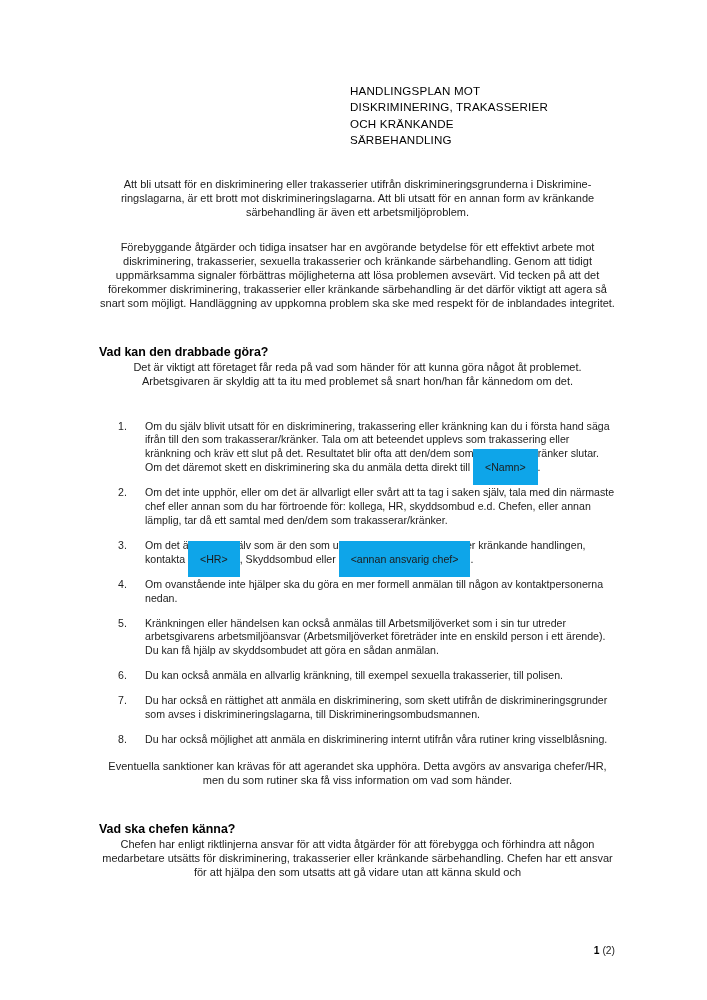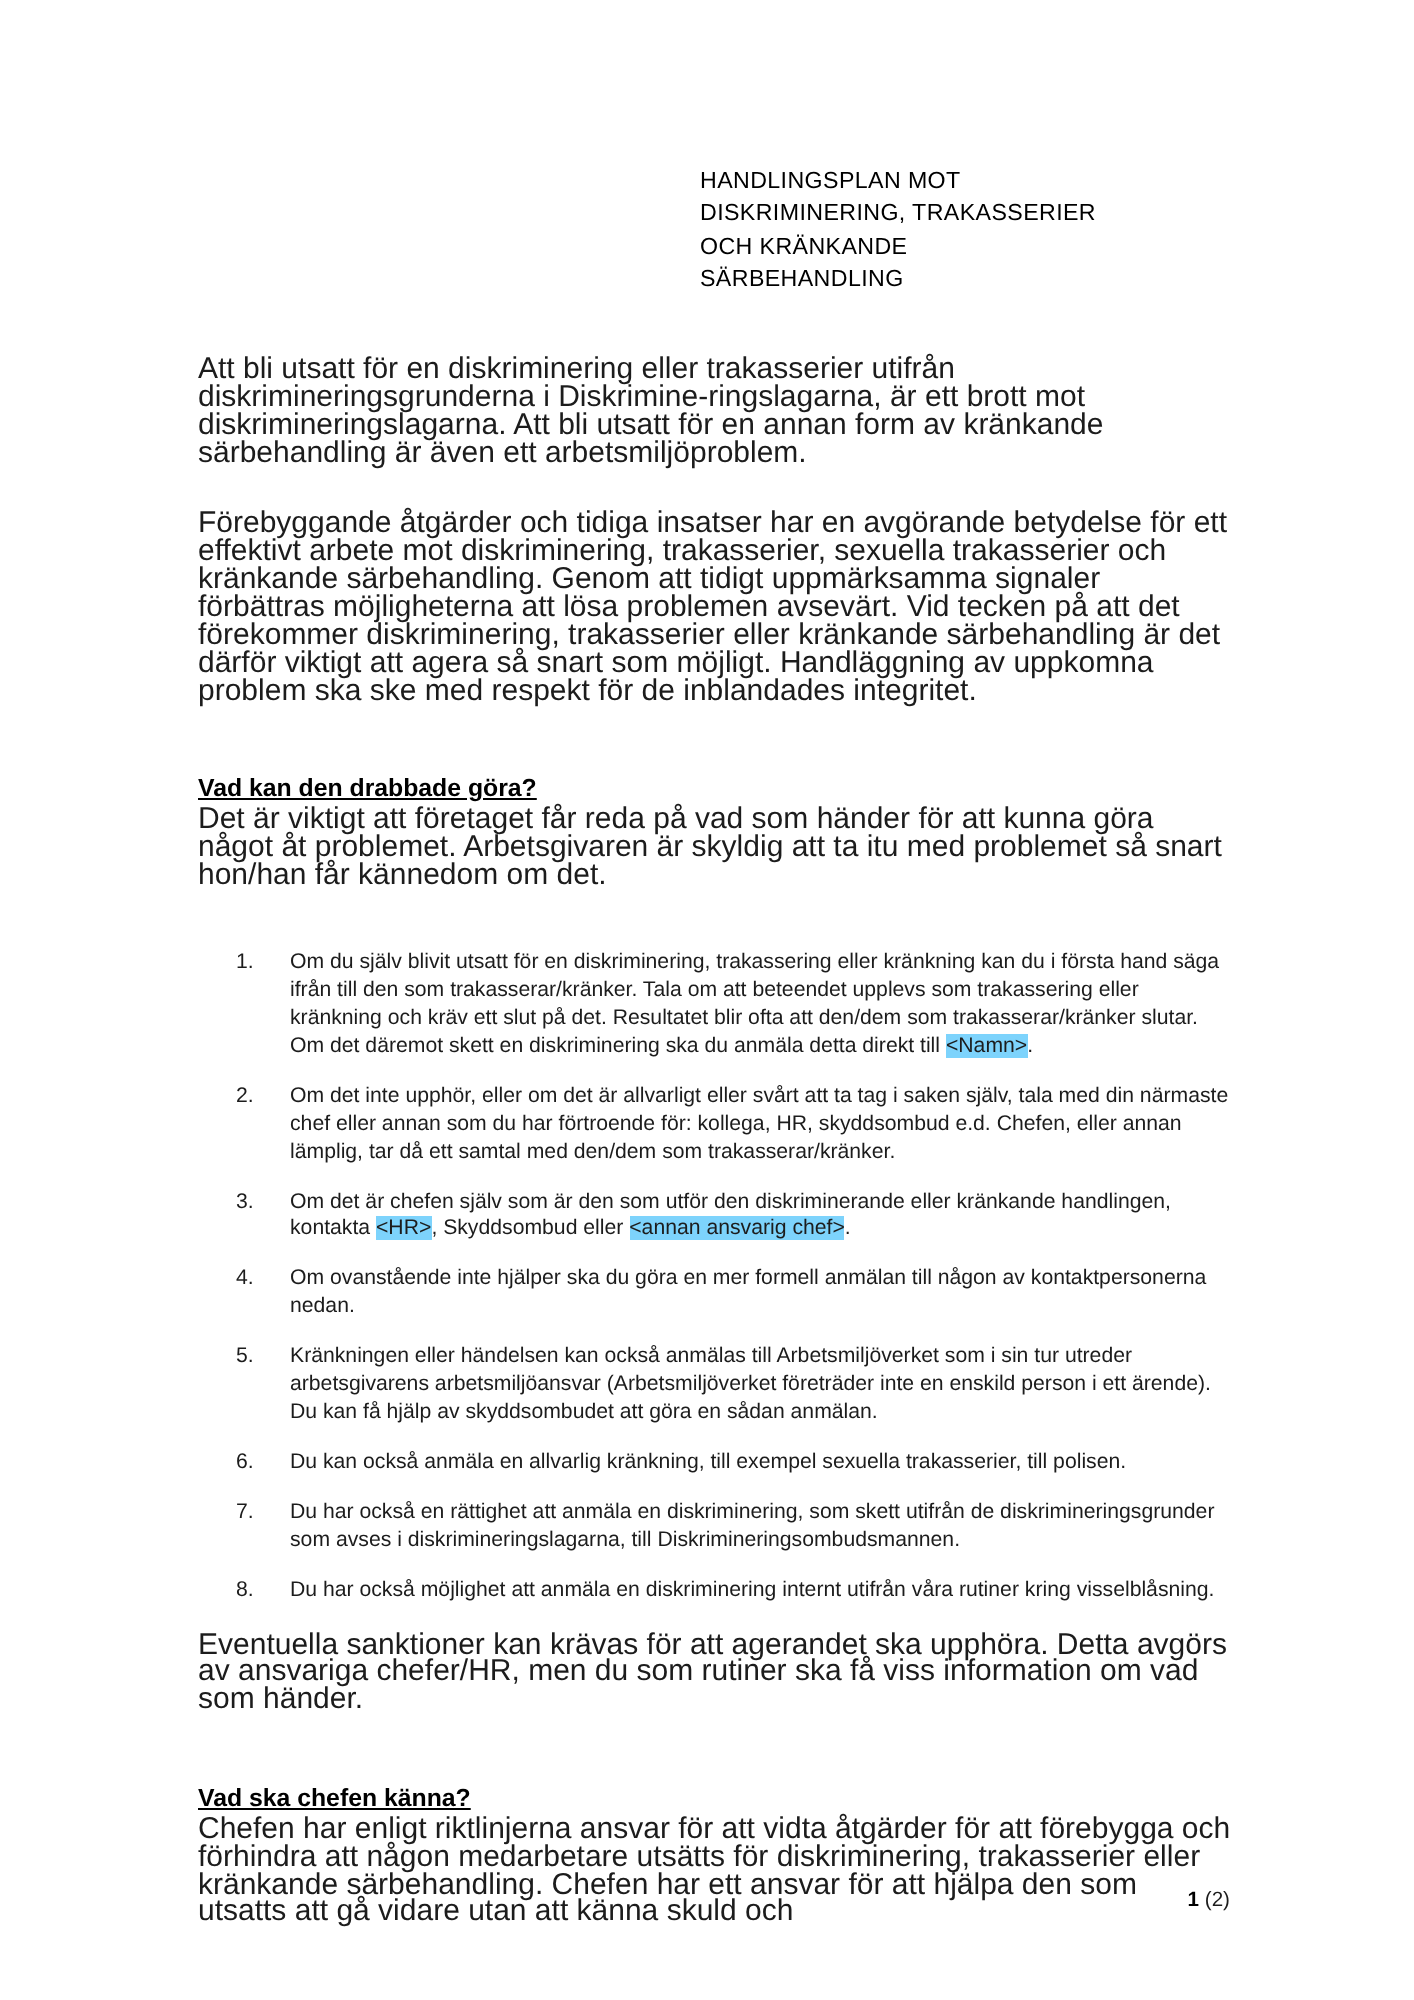--- a/index.html
+++ b/index.html
@@ -45,36 +45,35 @@
   
   .content {
     position: absolute;
     left: 99px;
     top: 178px;
     width: 517px;
   }
 
   p.para {
     margin: 0 0 12.5px 0;
-    font-size: 15px;
+    font-size: 11px;
     line-height: 13.9px;
     color: #1c1c1c;
-    text-align: left;
+    text-align: center;
   }
   p.para.tight {
     margin-bottom: 0;
   }
 
   h2.heading {
     margin: 0 0 1px 0;
     font-size: 12.4px;
     font-weight: bold;
     line-height: 16px;
     color: #000000;
-    text-decoration: underline;
   }
 
   .spacer-lg { height: 21px; }
   .spacer-md { height: 13px; }
   .spacer-sm { height: 9px; }
 
   
   ol.numlist {
     margin: 0;
     padding: 0;
@@ -94,23 +93,23 @@
   .li-num {
     position: absolute;
     left: 19px;
     top: 0;
     font-size: 10.6px;
     line-height: 13.9px;
     color: #1c1c1c;
   }
 
   mark.hl {
-    background: #7dd3fc;
-    color: #1c1c1c;
-    padding: 0;
+    background: #0ea5e9;
+    color: #1c1c1c;
+    padding: 12px;
   }
 
   
   .footer {
     position: absolute;
     left: 0;
     top: 944px;
     width: 707px;
   }
   .footer-inner {

